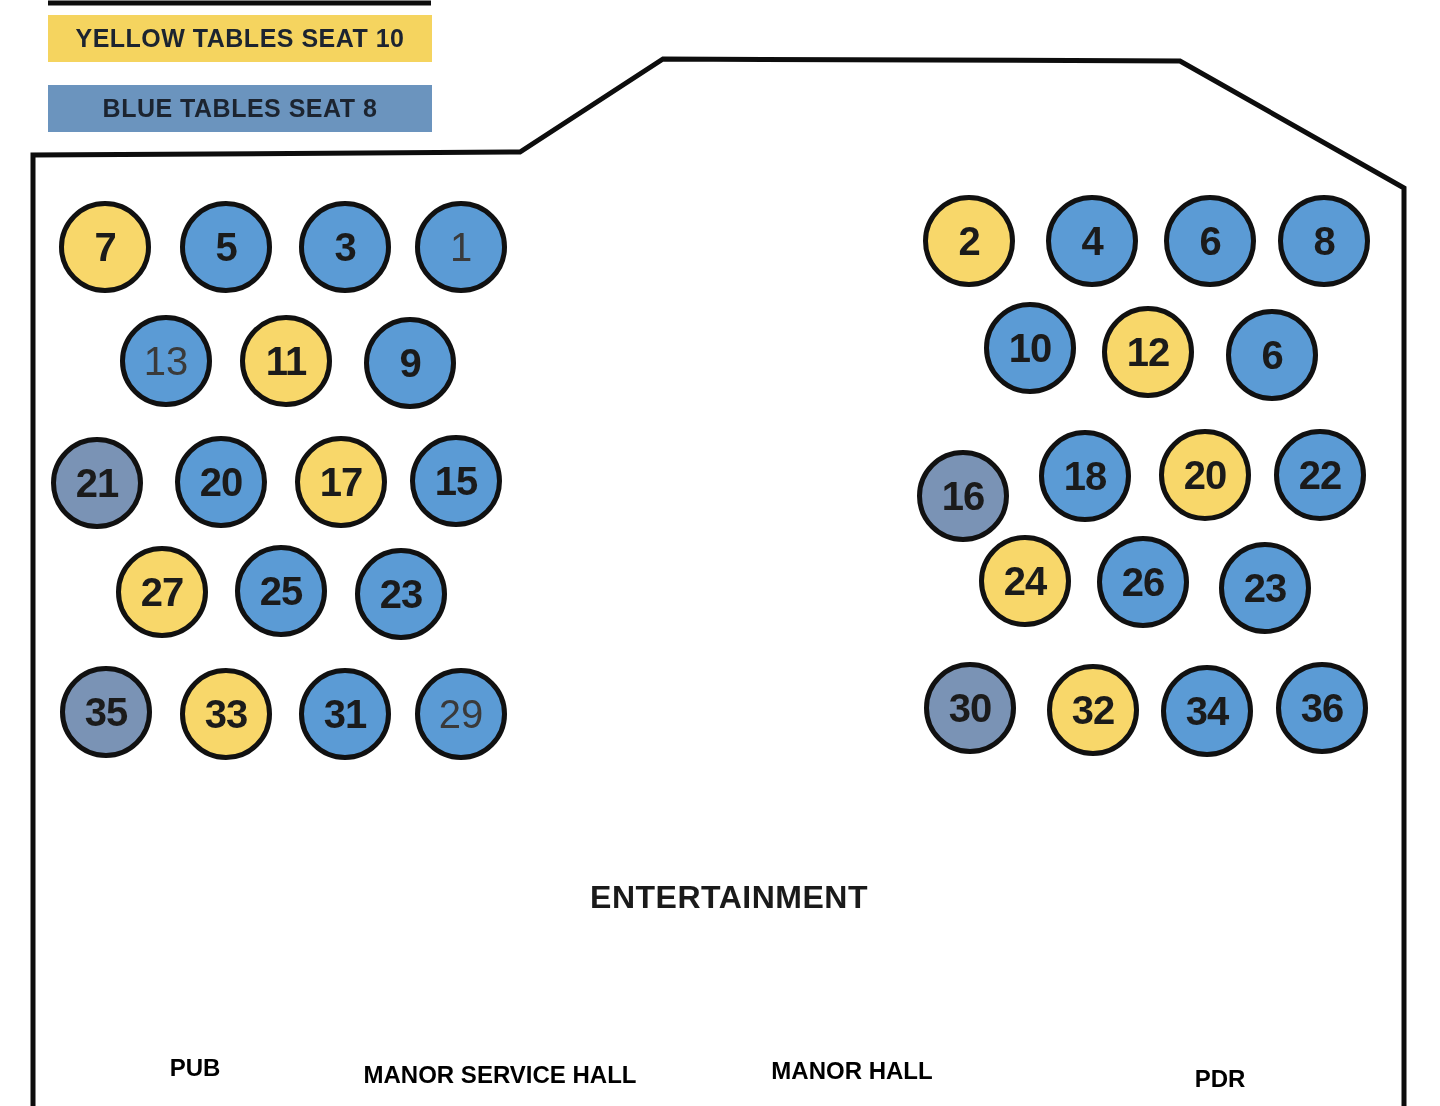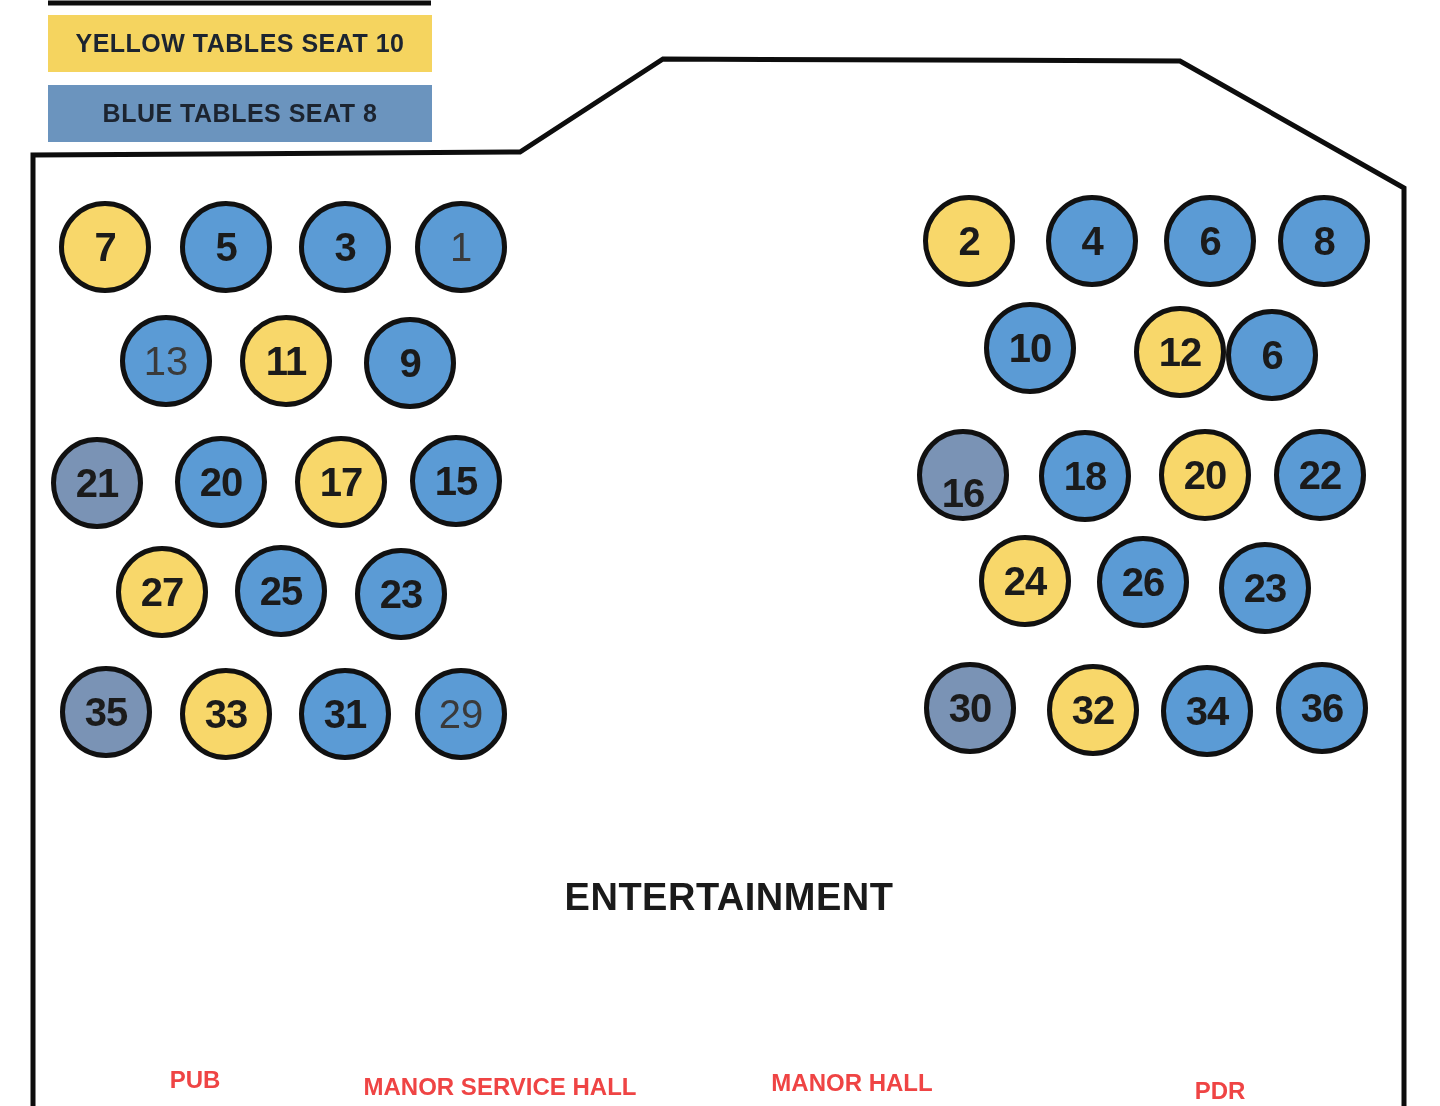--- a/index.html
+++ b/index.html
@@ -11,21 +11,21 @@
     overflow: hidden;
     font-family: "Liberation Sans", sans-serif;
     color: #1a1a1a;
   }
   #walls { position: absolute; left: 0; top: 0; width: 1440px; height: 1106px; }
 
   .legend-item {
     position: absolute;
     left: 48px;
     width: 384px;
-    height: 57px;
+    height: 47px;
     display: flex;
     align-items: center;
     justify-content: center;
     font-size: 25px;
     font-weight: bold;
     letter-spacing: 0.5px;
     color: #1c2430;
   }
   #legend-yellow { top: 15px; background: var(--legend-yellow); }
   #legend-blue  { top: 85px;  background: var(--legend-blue); }
@@ -47,33 +47,32 @@
     color: #1b1b1b;
   }
   .table-circle.yellow { background: var(--tbl-yellow); }
   .table-circle.blue   { background: var(--tbl-blue); }
   .table-circle.slate  { background: var(--tbl-slate); }
   .table-circle.light span { font-weight: 400; color: #3a3a3a; letter-spacing: 0; }
 
   #stage-label {
     position: absolute;
     transform: translate(-50%, -50%);
-    font-size: 38px;
+    font-size: 32px;
     font-weight: bold;
     letter-spacing: 0.5px;
     white-space: nowrap;
   }
   .room-label {
     position: absolute;
     transform: translate(-50%, -50%);
     font-size: 24px;
     font-weight: bold;
     white-space: nowrap;
-    color: #ef4444;
-    margin-top: 12px;
+    color: #000000;
   }
 </style>
 </head>
 <body>
 
 <div id="canvas">
 
   <svg id="walls" viewBox="0 0 1440 1106" xmlns="http://www.w3.org/2000/svg">
     <line x1="48" y1="3" x2="431" y2="3" stroke="#0d0d0d" stroke-width="5"></line>
     <polyline points="33,1106 33,155 520,152 663,59 1180,61 1404,188 1404,1106" fill="none" stroke="#0d0d0d" stroke-width="5" stroke-linejoin="miter"></polyline>
@@ -150,27 +149,27 @@
       </div>
       <div class="table-circle blue" style="left: 1210px; top: 241px;">
         <span>6</span>
       </div>
       <div class="table-circle blue" style="left: 1324px; top: 241px;">
         <span>8</span>
       </div>
       <div class="table-circle blue" style="left: 1030px; top: 348px; align-items: center;">
         <span>10</span>
       </div>
-      <div class="table-circle yellow" style="left: 1180px; top: 352px;">
+      <div class="table-circle yellow" style="left: 1148px; top: 352px;">
         <span>12</span>
       </div>
       <div class="table-circle blue" style="left: 1272px; top: 355px;">
         <span>6</span>
       </div>
-      <div class="table-circle slate" style="left: 963px; top: 475px; align-items: flex-end;">
+      <div class="table-circle slate" style="left: 963px; top: 496px;">
         <span>16</span>
       </div>
       <div class="table-circle blue" style="left: 1085px; top: 476px;">
         <span>18</span>
       </div>
       <div class="table-circle yellow" style="left: 1205px; top: 475px;">
         <span>20</span>
       </div>
       <div class="table-circle blue" style="left: 1320px; top: 475px;">
         <span>22</span>

